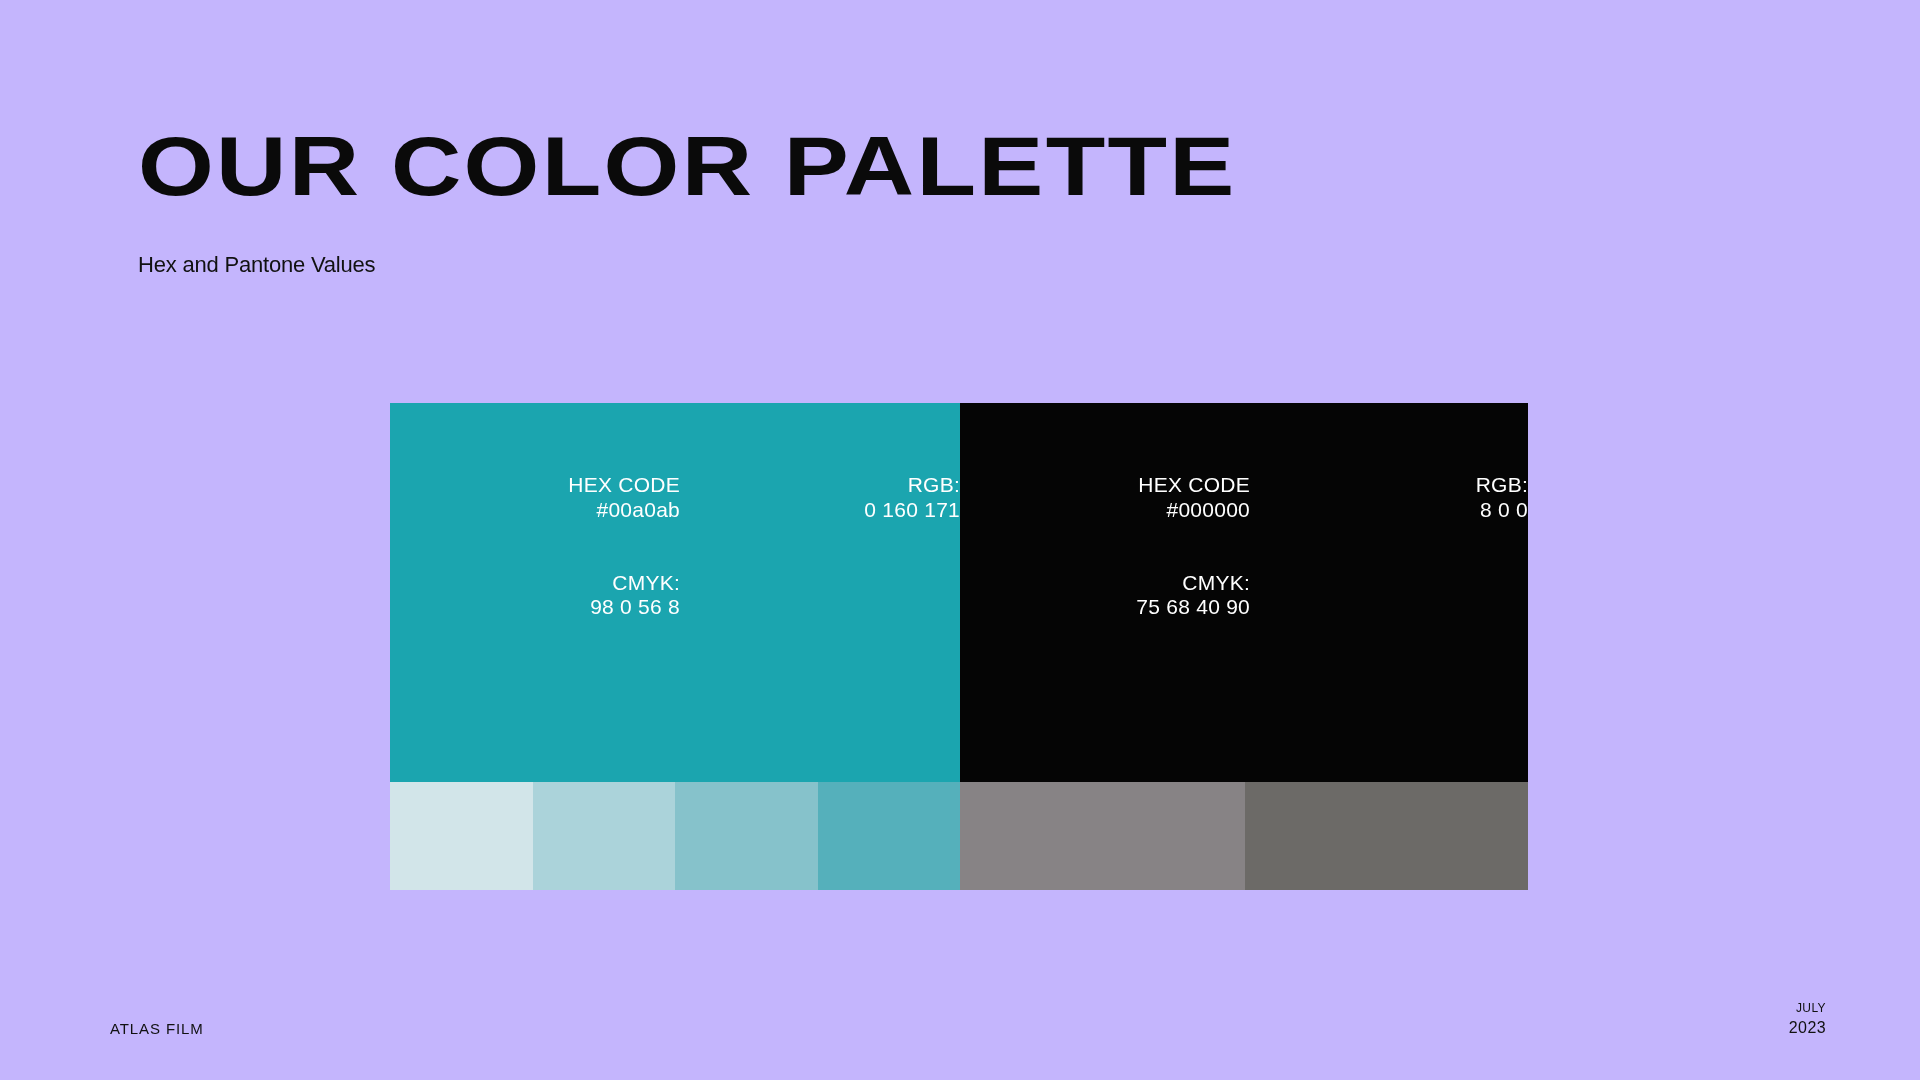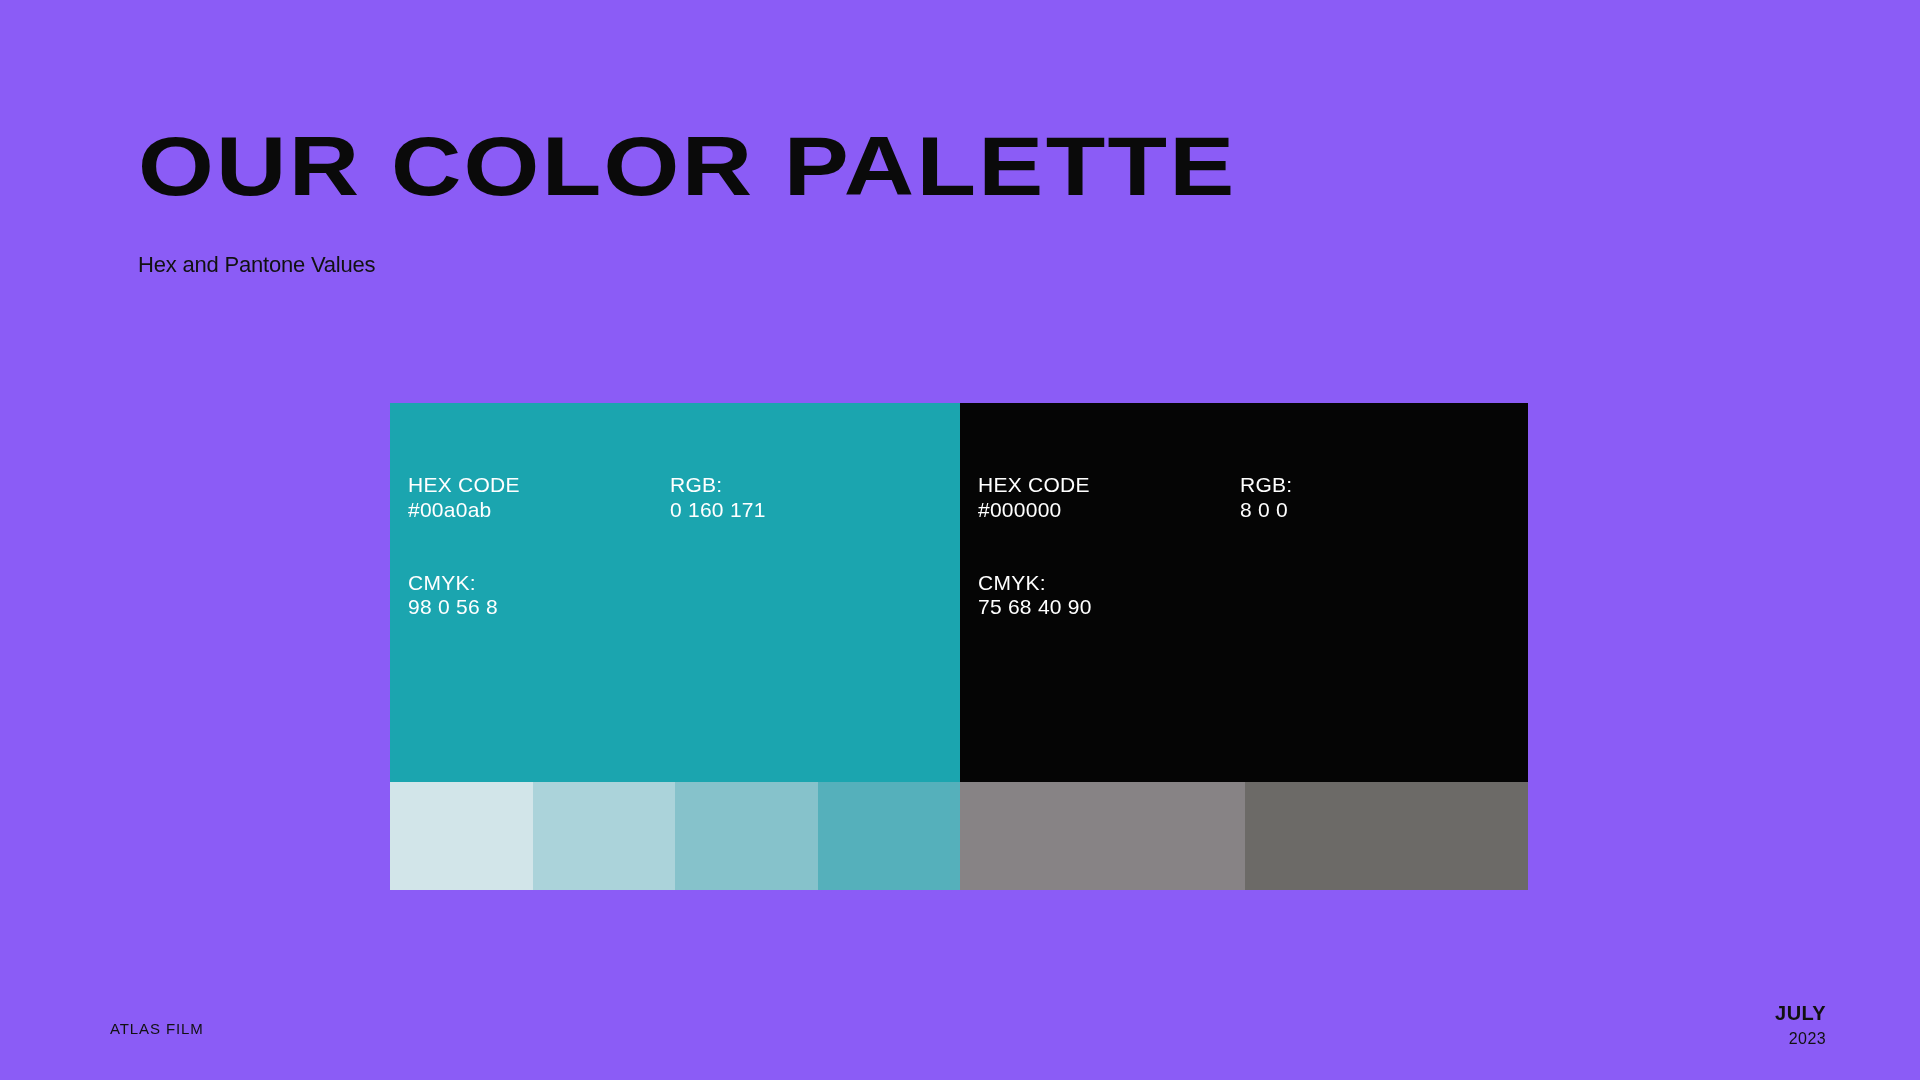--- a/index.html
+++ b/index.html
@@ -12,21 +12,21 @@
     height: 1080px;
     overflow: hidden;
     font-family: "Liberation Sans", sans-serif;
     -webkit-font-smoothing: antialiased;
   }
 
   .slide {
     position: relative;
     width: 1920px;
     height: 1080px;
-    background: #8b5cf6;
+    background: #c4b5fd;
   }
 
   
   .heading-block {
     position: absolute;
     left: 138px;
     top: 126px;
     width: 1600px;
   }
 
@@ -67,21 +67,22 @@
   .main-row {
     display: flex;
     width: 100%;
     height: 379px;
   }
 
   .color-panel {
     position: relative;
     height: 100%;
     box-sizing: border-box;
-    padding: 70px 0 0 18px;
+    padding: 70px 0 0 28px;
+    text-align: right;
   }
 
   .panel-primary { width: 570px; }
   .panel-secondary { width: 568px; }
 
   .panel-info {
     display: flex;
     align-items: flex-start;
     width: 100%;
   }
@@ -128,22 +129,22 @@
     position: absolute;
     right: 94px;
     top: 1000px;
     text-align: right;
     font-family: "Liberation Sans", sans-serif;
     color: #111111;
     line-height: 1.38;
   }
   .footer-month {
     display: block;
-    font-weight: 700;
-    font-size: 20px;
+    font-weight: 400;
+    font-size: 12px;
     letter-spacing: 0.4px;
   }
   .footer-year {
     display: block;
     font-weight: 400;
     font-size: 16px;
     letter-spacing: 0.4px;
   }
 </style>
 </head>

